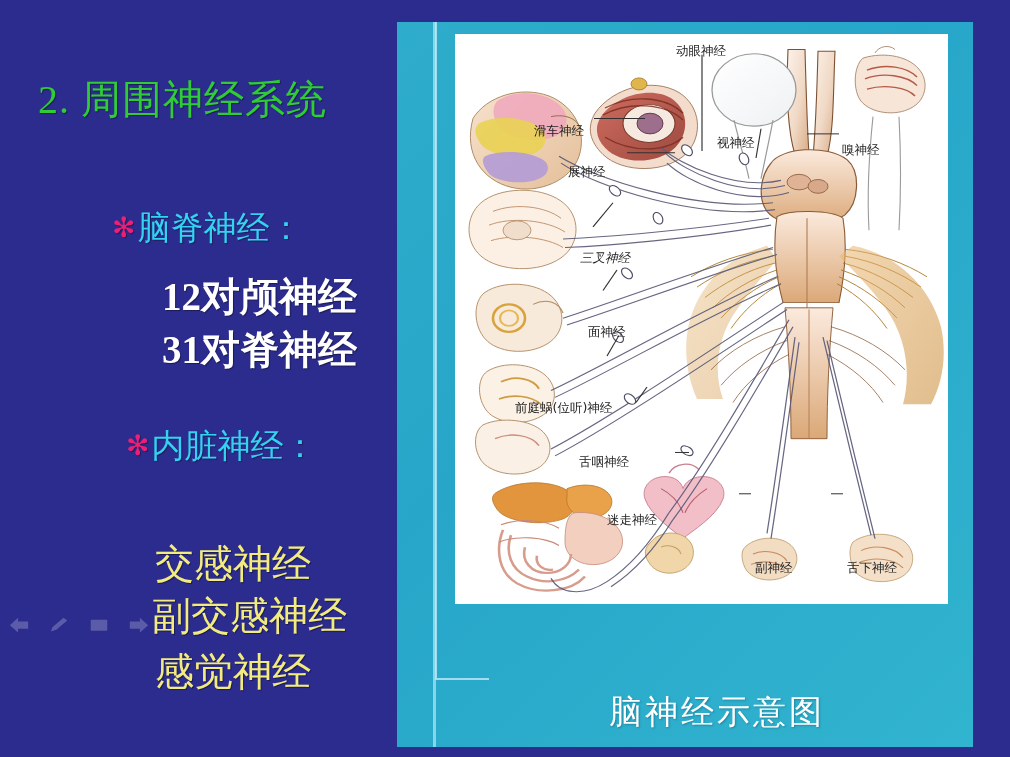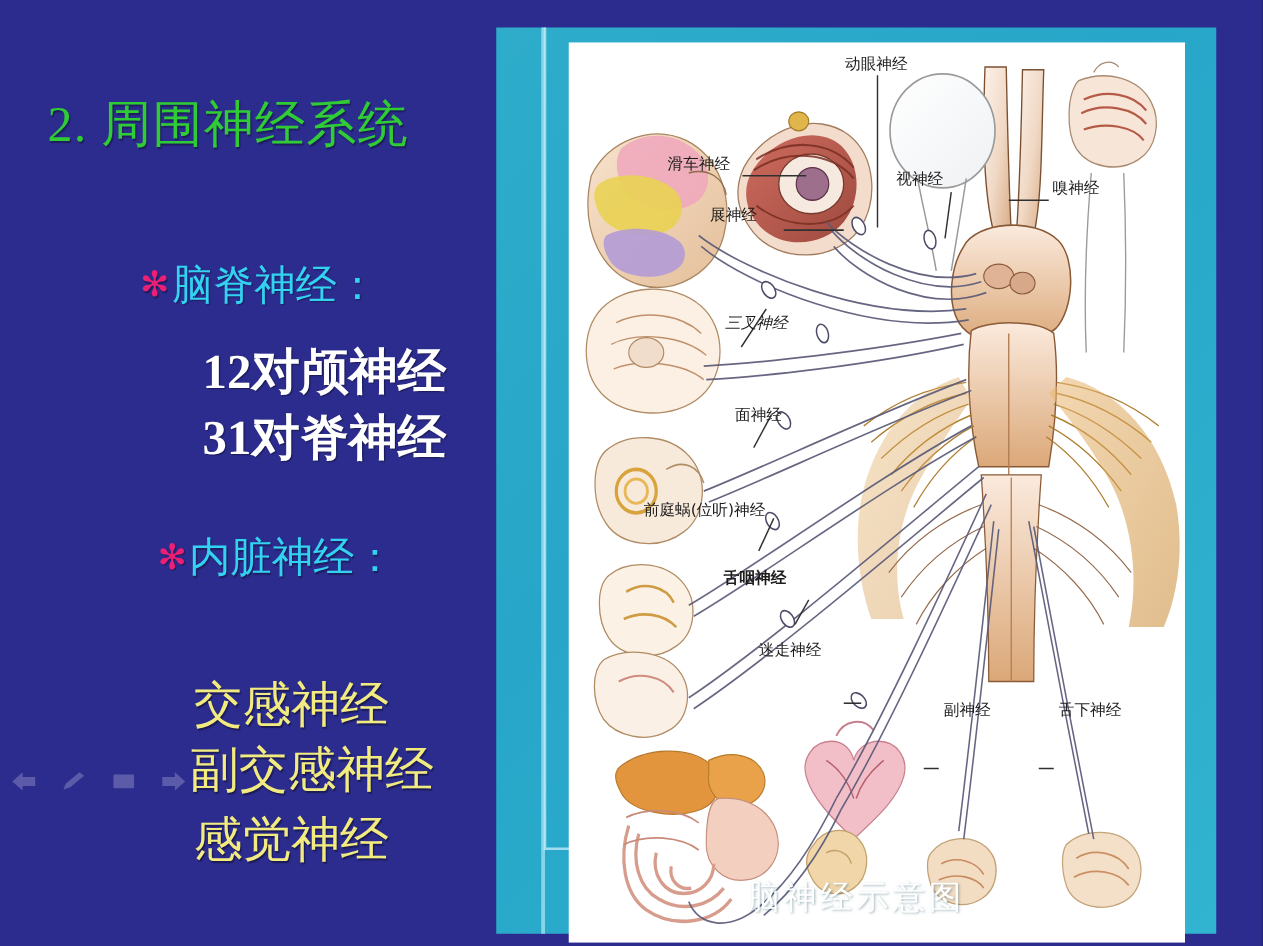--- a/index.html
+++ b/index.html
@@ -114,33 +114,34 @@
     border-left: 2px solid #bfeaf5;
     border-bottom: 2px solid #bfeaf5;
     box-sizing: border-box;
     opacity: 0.8;
   }
   .image-card {
     position: absolute;
     left: 58px;
     top: 12px;
     width: 493px;
-    height: 720px;
+    height: 570px;
     background: #ffffff;
   }
   .caption {
     position: absolute;
     left: 0;
     bottom: 12px;
     width: 100%;
     text-align: center;
     color: #ffffff;
-    font-size: 26px;
+    font-size: 33px;
     letter-spacing: 3px;
     text-shadow: 1px 1px 2px rgba(0,60,80,0.35);
+    padding-left: 32px;
   }
 
   
   .figure {
     position: absolute;
     inset: 0;
     overflow: hidden;
   }
   .figure svg { display: block; width: 100%; height: 100%; }
   .nv-label {
@@ -455,21 +456,21 @@
         </svg>
 
         <div class="nv-label" style="left:221px; top:9px;">动眼神经</div>
         <div class="nv-label" style="left:79px; top:89px;">滑车神经</div>
         <div class="nv-label" style="left:262px; top:101px;">视神经</div>
         <div class="nv-label" style="left:387px; top:108px;">嗅神经</div>
         <div class="nv-label" style="left:113px; top:130px;">展神经</div>
         <div class="nv-label" style="left:125px; top:216px;font-style:italic;">三叉神经</div>
         <div class="nv-label" style="left:133px; top:290px;">面神经</div>
         <div class="nv-label" style="left:60px; top:366px;">前庭蜗(位听)神经</div>
-        <div class="nv-label" style="left:124px; top:420px;font-weight:bold;">舌咽神经</div>
+        <div class="nv-label" style="left:124px; top:420px;">舌咽神经</div>
         <div class="nv-label" style="left:152px; top:478px;">迷走神经</div>
         <div class="nv-label" style="left:300px; top:526px;">副神经</div>
         <div class="nv-label" style="left:392px; top:526px;">舌下神经</div>
       </div>
     </div>
 
     <div class="caption">脑神经示意图</div>
   </div>
 
 </div>

